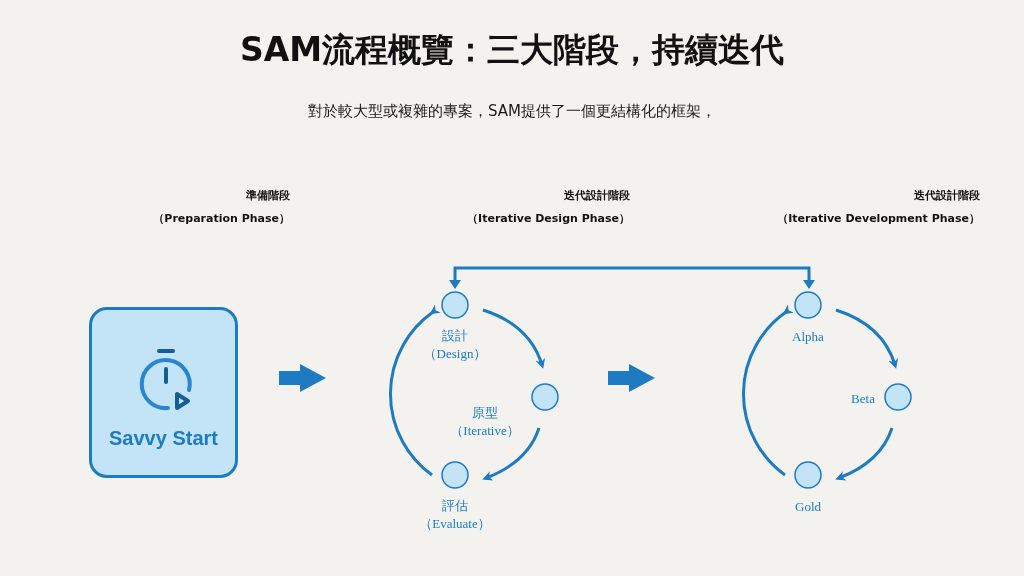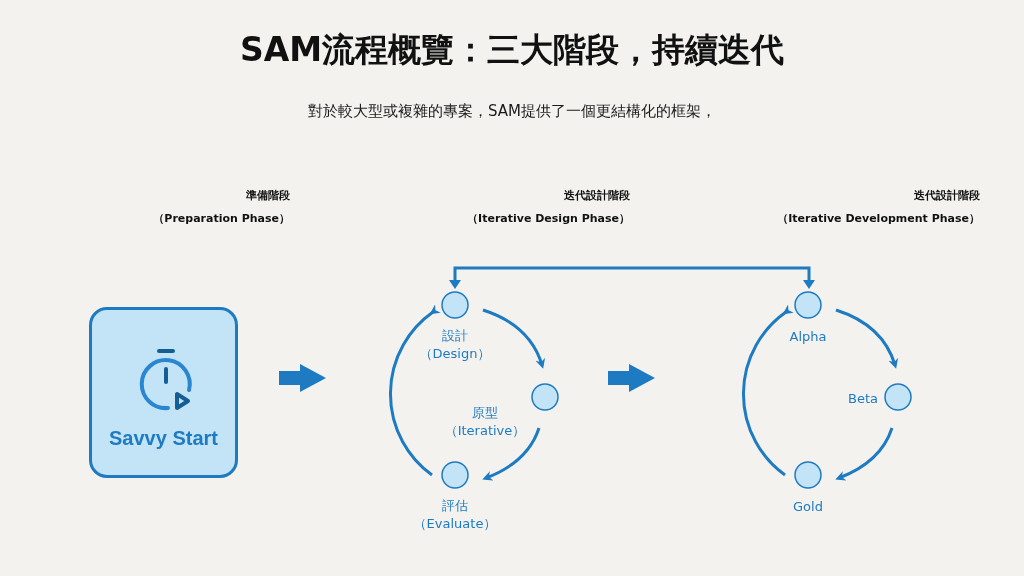--- a/index.html
+++ b/index.html
@@ -31,20 +31,21 @@
   }
   .start-card .icon { position:absolute; left:42px; top:36px; width:64px; height:72px; }
   .start-card .label {
     position:absolute; left:0; top:117px; width:100%; text-align:center;
     font-family:"Liberation Sans", sans-serif; font-weight:bold; font-size:20px; color:#1e7bc2;
   }
   svg.diagram { position:absolute; left:0; top:0; }
   .node-label {
     position:absolute; text-align:center; font-size:13px; line-height:18px; color:#1e7bc2;
     white-space:nowrap;
+    font-family:Liberation Serif, serif;
   }
   .node-label span { display:block; }
 </style>
 </head>
 <body>
 
 <div class="title">SAM流程概覽：三大階段，持續迭代</div>
 
 <div class="subtitle">
   <div>對於較大型或複雜的專案，SAM提供了一個更結構化的框架，</div>

